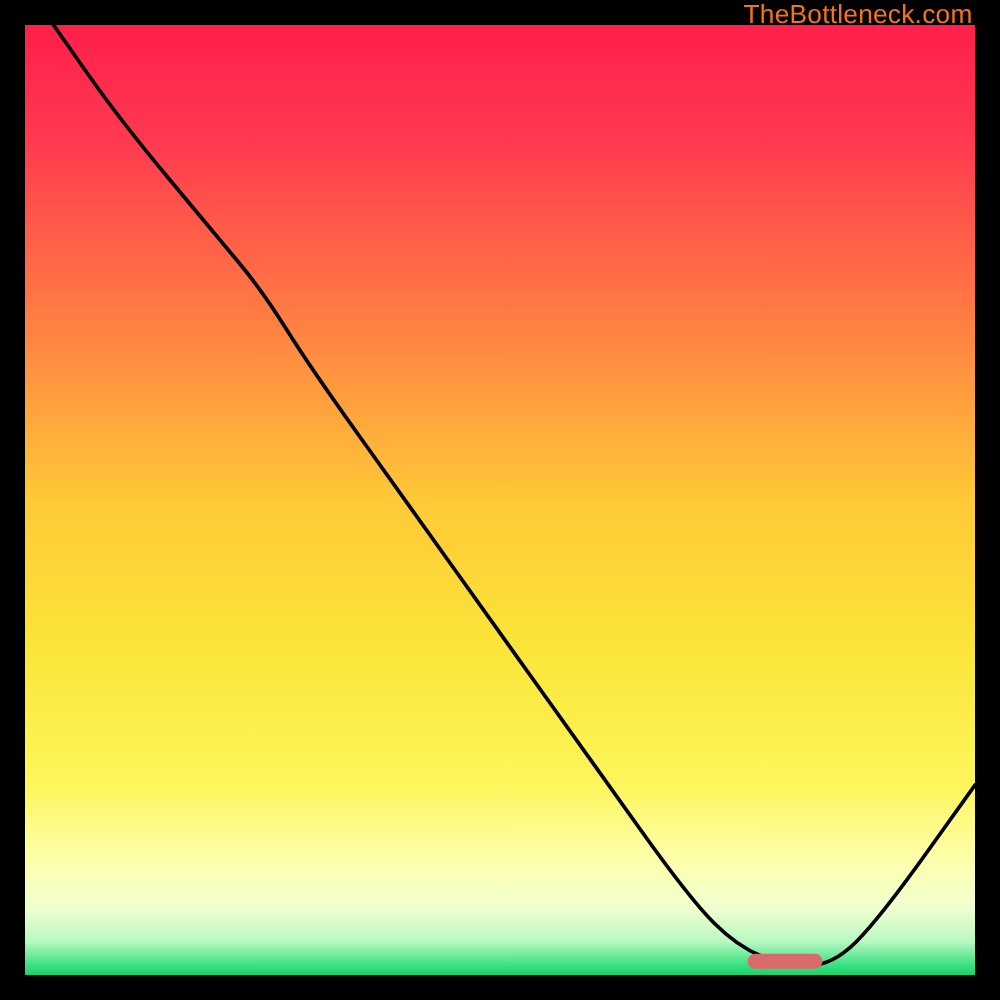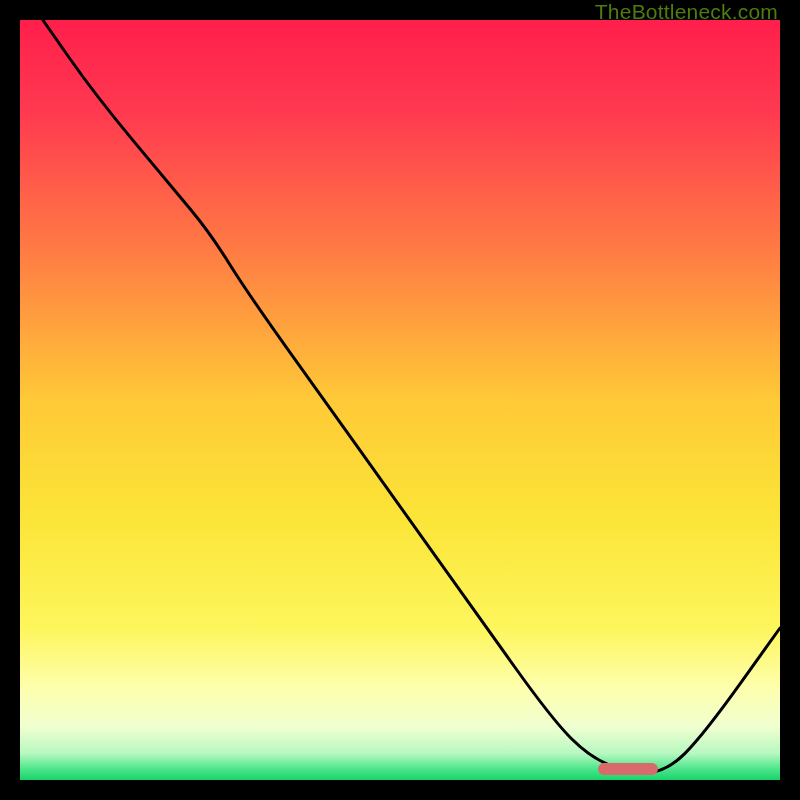--- a/index.html
+++ b/index.html
@@ -38,21 +38,21 @@
     left: 0;
     top: 0;
     width: 100%;
     height: 100%;
     pointer-events: none;
   }
   .watermark {
     position: absolute;
     top: 0px;
     right: 22px;
-    color: #4d7c0f;
+    color: #f97316;
     font-size: 21px;
     font-weight: 500;
     letter-spacing: 0.2px;
   }
   .marker {
     position: absolute;
     background: #d96a6c;
     border-radius: 6px;
     height: 12px;
   }

